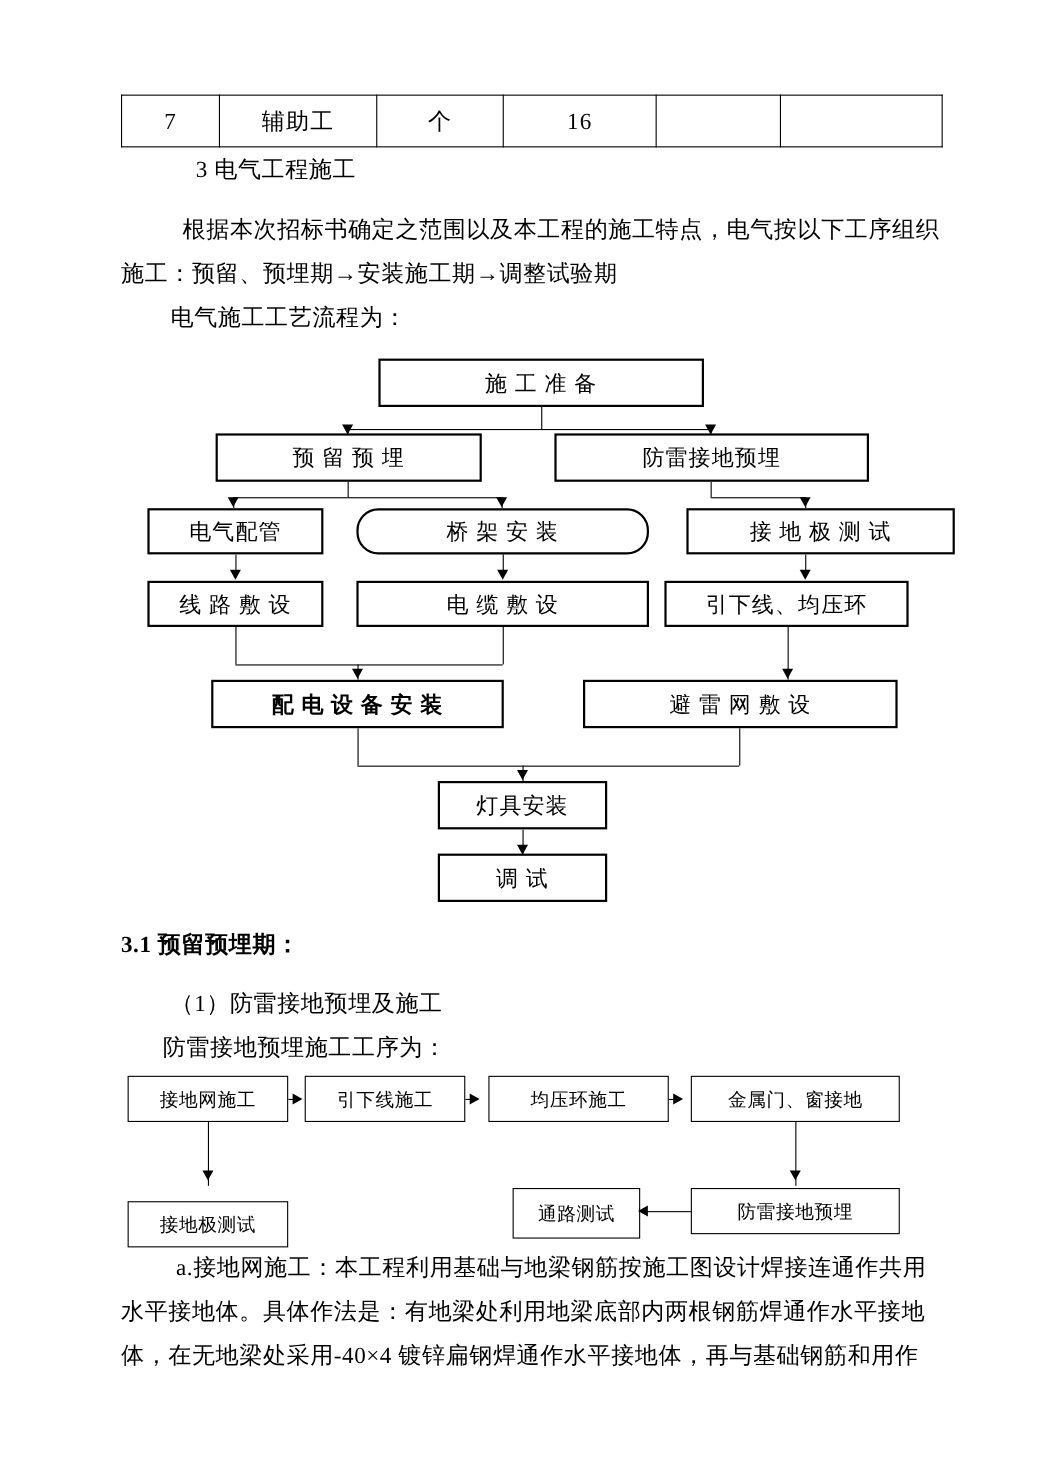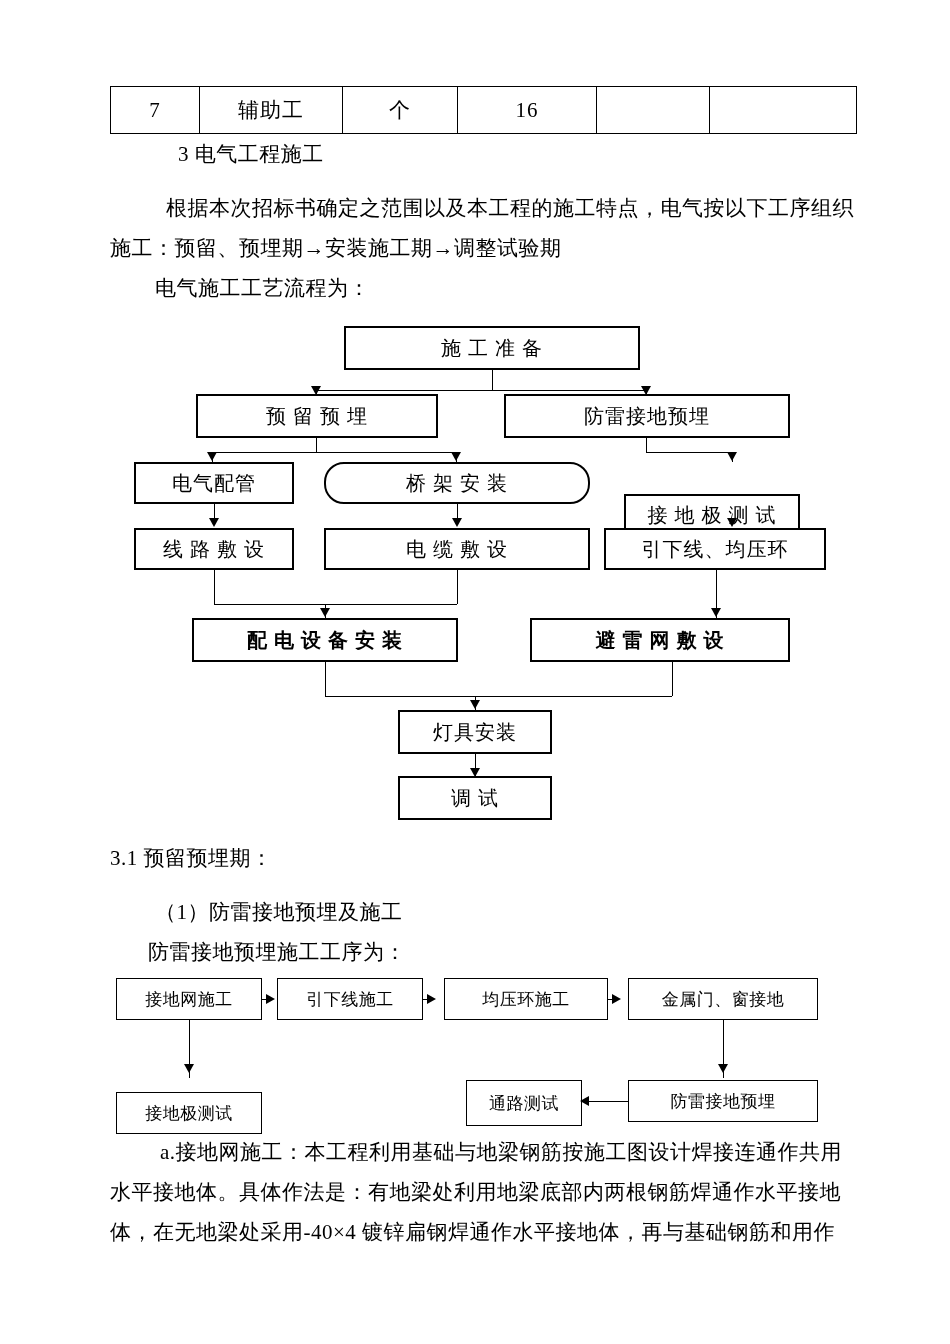--- a/index.html
+++ b/index.html
@@ -156,21 +156,21 @@
   <div class="ln lnv" style="left:456px; top:452px; height:10px;"></div>
   <div class="arrow-down" style="left:451px; top:452px;"></div>
 
   <div class="ln lnv" style="left:646px; top:438px; height:14px;"></div>
   <div class="ln lnh" style="left:646px; top:452px; width:86px;"></div>
   <div class="ln lnv" style="left:732px; top:452px; height:10px;"></div>
   <div class="arrow-down" style="left:727px; top:452px;"></div>
 
   <div class="box thick" style="left:134px; top:462px; width:160px; height:42px;">电气配管</div>
   <div class="box thick" style="left:324px; top:462px; width:266px; height:42px;border-radius:20px;">桥 架 安 装</div>
-  <div class="box thick" style="left:624px; top:462px; width:176px; height:42px;margin-top:32px;">接 地 极 测 试</div>
+  <div class="box thick" style="left:624px; top:462px; width:244px; height:42px;">接 地 极 测 试</div>
 
   <div class="ln lnv" style="left:214px; top:504px; height:20px;"></div>
   <div class="arrow-down" style="left:209px; top:518px;"></div>
   <div class="ln lnv" style="left:457px; top:504px; height:20px;"></div>
   <div class="arrow-down" style="left:452px; top:518px;"></div>
   <div class="ln lnv" style="left:732px; top:504px; height:20px;"></div>
   <div class="arrow-down" style="left:727px; top:518px;"></div>
 
   <div class="box thick" style="left:134px; top:528px; width:160px; height:42px;">线 路 敷 设</div>
   <div class="box thick" style="left:324px; top:528px; width:266px; height:42px;">电 缆 敷 设</div>
@@ -179,36 +179,36 @@
   <div class="ln lnv" style="left:214px; top:570px; height:34px;"></div>
   <div class="ln lnv" style="left:457px; top:570px; height:34px;"></div>
   <div class="ln lnh" style="left:214px; top:604px; width:243px;"></div>
   <div class="ln lnv" style="left:325px; top:604px; height:14px;"></div>
   <div class="arrow-down" style="left:320px; top:608px;"></div>
 
   <div class="ln lnv" style="left:716px; top:570px; height:48px;"></div>
   <div class="arrow-down" style="left:711px; top:608px;"></div>
 
   <div class="box thick" style="left:192px; top:618px; width:266px; height:44px;font-weight:bold;">配 电 设 备 安 装</div>
-  <div class="box thick" style="left:530px; top:618px; width:260px; height:44px;font-weight:bold;">避 雷 网 敷 设</div>
+  <div class="box thick" style="left:530px; top:618px; width:286px; height:44px;">避 雷 网 敷 设</div>
 
   <div class="ln lnv" style="left:325px; top:662px; height:34px;"></div>
   <div class="ln lnv" style="left:672px; top:662px; height:34px;"></div>
   <div class="ln lnh" style="left:325px; top:696px; width:347px;"></div>
   <div class="ln lnv" style="left:475px; top:696px; height:14px;"></div>
   <div class="arrow-down" style="left:470px; top:700px;"></div>
 
   <div class="box thick" style="left:398px; top:710px; width:154px; height:44px;">灯具安装</div>
 
   <div class="ln lnv" style="left:475px; top:754px; height:22px;"></div>
   <div class="arrow-down" style="left:470px; top:768px;"></div>
 
   <div class="box thick" style="left:398px; top:776px; width:154px; height:44px;">调  试</div>
 
-  <div class="para" style="left:110px; top:838px;">3.1 预留预埋期：</div>
+  <div class="para" style="left:110px; top:838px;font-weight:bold;">3.1 预留预埋期：</div>
   <div class="para" style="left:155px; top:892px;">（1）防雷接地预埋及施工</div>
   <div class="para" style="left:148px; top:932px;">防雷接地预埋施工工序为：</div>
 
   <div class="box small" style="left:116px; top:978px; width:146px; height:42px;">接地网施工</div>
   <div class="arrow-right" style="left:266px; top:994px;"></div>
   <div class="ln lnh" style="left:262px; top:999px; width:8px;"></div>
 
   <div class="box small" style="left:277px; top:978px; width:146px; height:42px;">引下线施工</div>
   <div class="arrow-right" style="left:427px; top:994px;"></div>
   <div class="ln lnh" style="left:423px; top:999px; width:8px;"></div>

